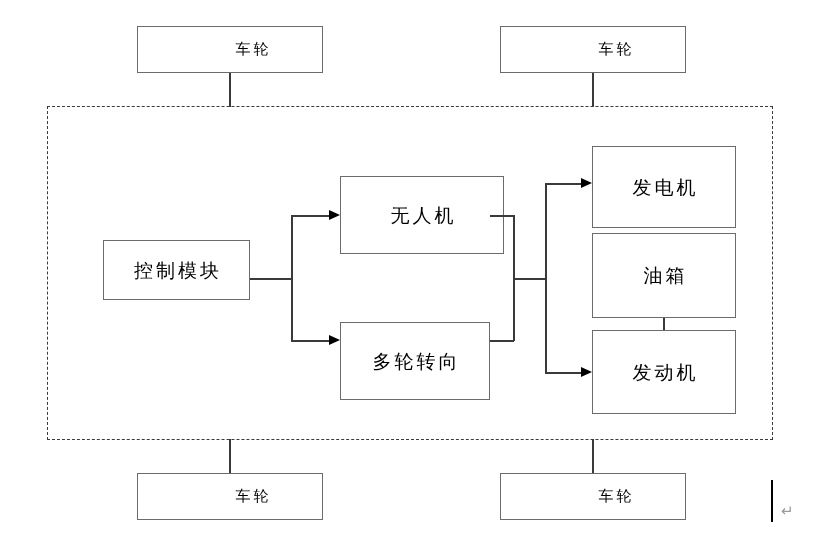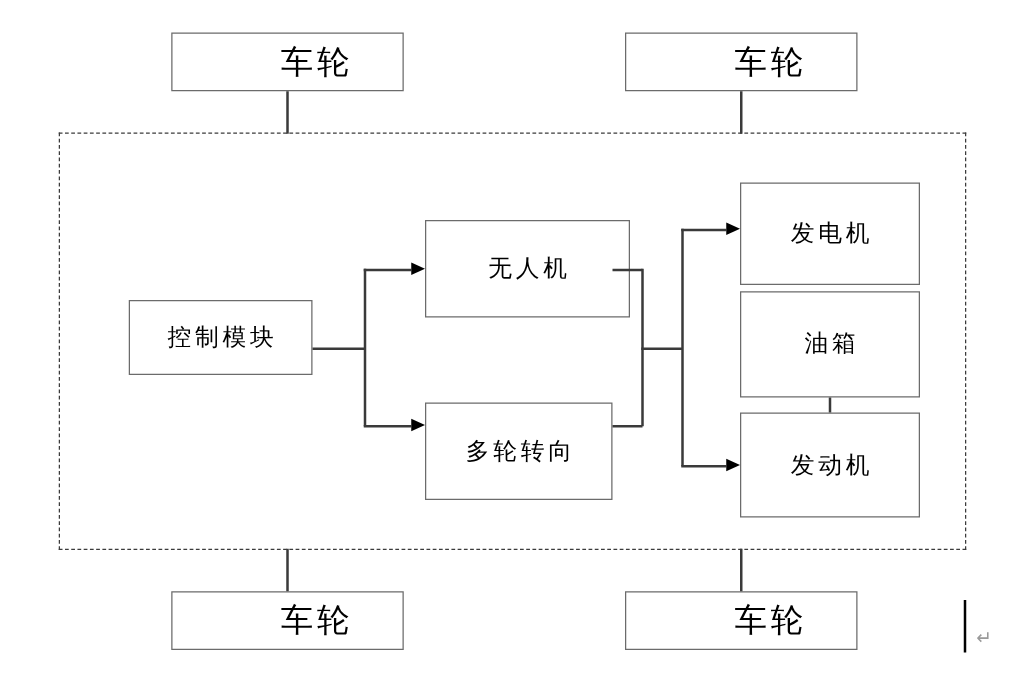--- a/index.html
+++ b/index.html
@@ -34,21 +34,21 @@
     align-items: center;
     justify-content: center;
     color: #000000;
     font-size: 19px;
     letter-spacing: 3px;
     text-indent: 3px;
     line-height: 1;
     white-space: nowrap;
   }
   .node.wheel {
-    font-size: 26px;
+    font-size: 15px;
     padding-left: 44px;
   }
   
   .conn {
     position: absolute;
     background: #3a3a3a;
   }
   .conn.h { height: 1.5px; }
   .conn.v { width: 1.5px; }
   

